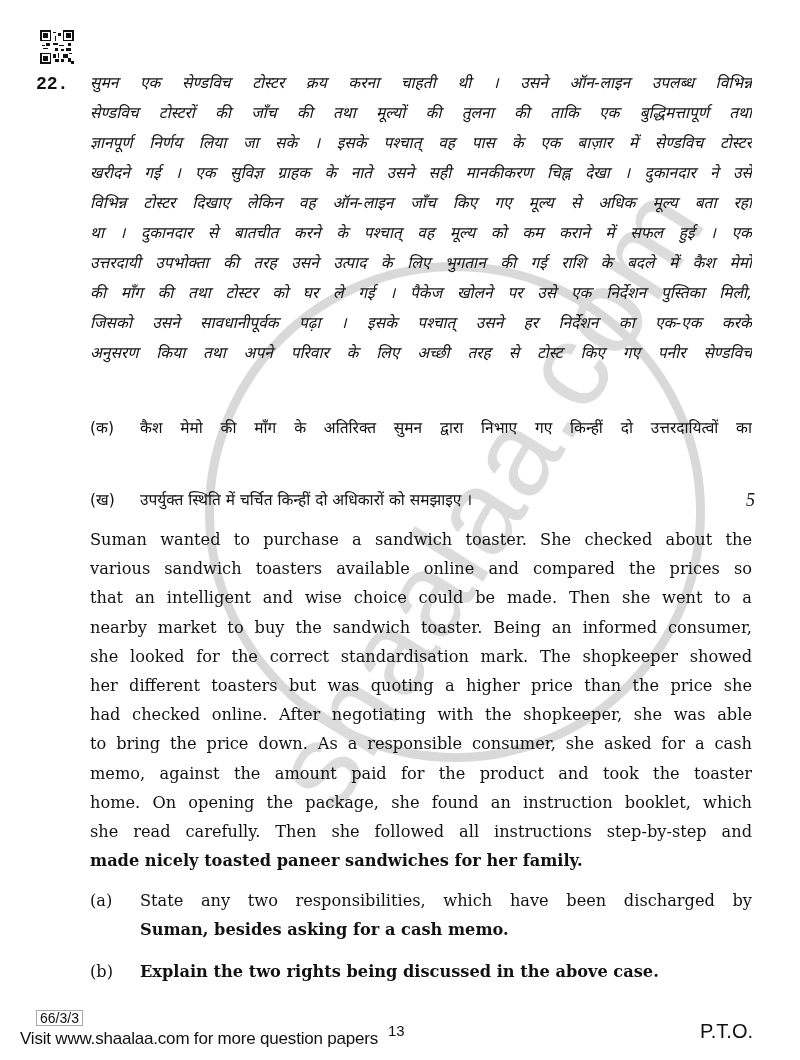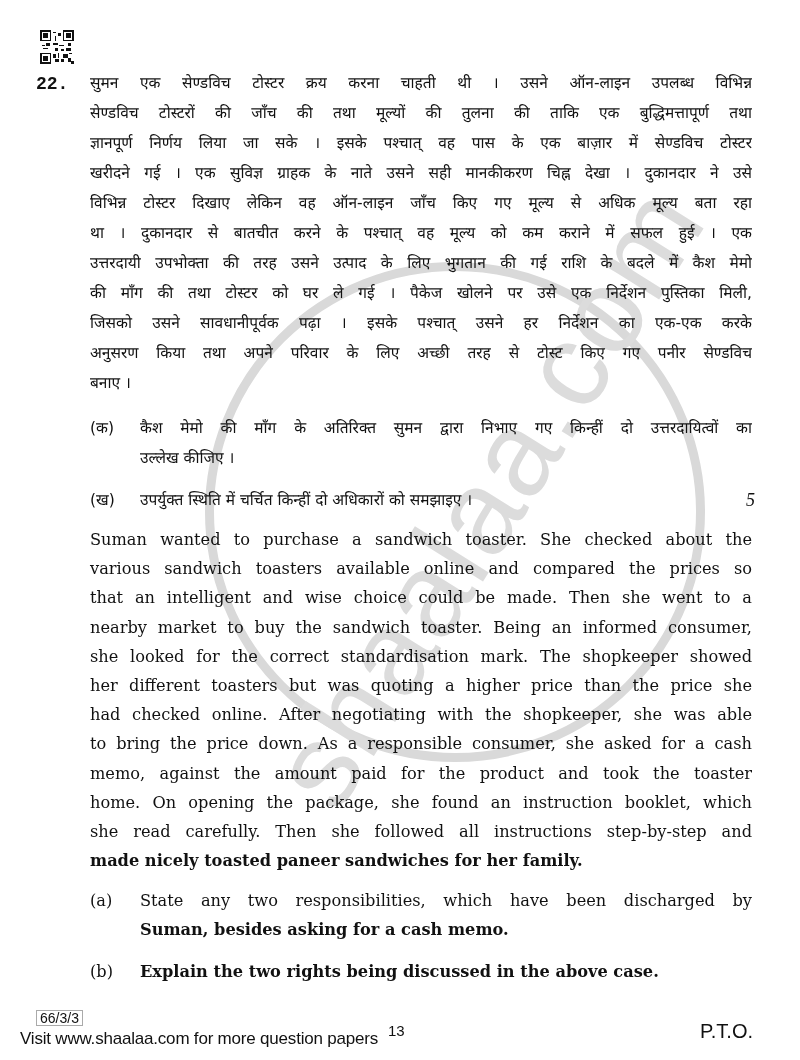--- a/index.html
+++ b/index.html
@@ -18,21 +18,21 @@
   }
 
   .qr { position: absolute; left: 40px; top: 30px; width: 34px; height: 34px; z-index: 2; }
   .qnum {
     position: absolute; left: 36px; top: 74px; font-family: Liberation Mono, monospace;
     font-weight: bold; font-size: 18px; z-index: 2;
   }
 
   .hindi {
     position: absolute; left: 90px; width: 662px; font-family: "DejaVu Sans", sans-serif;
-    font-size: 15.5px; line-height: 30px; z-index: 2; text-align: justify;
+    font-size: 15.5px; line-height: 30px; z-index: 2; text-align: justify; font-style: italic;
   }
   .hindi-line { display: block; text-align: justify; text-align-last: justify; white-space: nowrap; overflow: hidden; }
   .hindi-line.last { text-align-last: left; }
 
   .subq { position: absolute; left: 90px; width: 660px; z-index: 2; }
   .subq .lbl { position: absolute; left: 0; top: 0; }
   .subq .txt { position: absolute; left: 50px; width: 612px; }
   .hi-sub { font-family: "DejaVu Sans", sans-serif; font-size: 15.5px; line-height: 30px; }
 
   .marks {
@@ -121,28 +121,26 @@
     <span class="hindi-line">सुमन एक सेण्डविच टोस्टर क्रय करना चाहती थी । उसने ऑन-लाइन उपलब्ध विभिन्न</span>
     <span class="hindi-line">सेण्डविच टोस्टरों की जाँच की तथा मूल्यों की तुलना की ताकि एक बुद्धिमत्तापूर्ण तथा</span>
     <span class="hindi-line">ज्ञानपूर्ण निर्णय लिया जा सके । इसके पश्चात् वह पास के एक बाज़ार में सेण्डविच टोस्टर</span>
     <span class="hindi-line">खरीदने गई । एक सुविज्ञ ग्राहक के नाते उसने सही मानकीकरण चिह्न देखा । दुकानदार ने उसे</span>
     <span class="hindi-line">विभिन्न टोस्टर दिखाए लेकिन वह ऑन-लाइन जाँच किए गए मूल्य से अधिक मूल्य बता रहा</span>
     <span class="hindi-line">था । दुकानदार से बातचीत करने के पश्चात् वह मूल्य को कम कराने में सफल हुई । एक</span>
     <span class="hindi-line">उत्तरदायी उपभोक्ता की तरह उसने उत्पाद के लिए भुगतान की गई राशि के बदले में कैश मेमो</span>
     <span class="hindi-line">की माँग की तथा टोस्टर को घर ले गई । पैकेज खोलने पर उसे एक निर्देशन पुस्तिका मिली,</span>
     <span class="hindi-line">जिसको उसने सावधानीपूर्वक पढ़ा । इसके पश्चात् उसने हर निर्देशन का एक-एक करके</span>
     <span class="hindi-line">अनुसरण किया तथा अपने परिवार के लिए अच्छी तरह से टोस्ट किए गए पनीर सेण्डविच</span>
-    <span class="hindi-line last">बनाए ।</span>
   </div>
 
   <div class="subq hi-sub" style="top:413px; height:60px;">
     <span class="lbl">(क)</span>
     <div class="txt">
       <span class="hindi-line">कैश मेमो की माँग के अतिरिक्त सुमन द्वारा निभाए गए किन्हीं दो उत्तरदायित्वों का</span>
-      <span class="hindi-line last">उल्लेख कीजिए ।</span>
     </div>
   </div>
 
   <div class="subq hi-sub" style="top:485px; height:30px;">
     <span class="lbl">(ख)</span>
     <div class="txt">
       <span class="hindi-line last">उपर्युक्त स्थिति में चर्चित किन्हीं दो अधिकारों को समझाइए ।</span>
     </div>
   </div>
 

